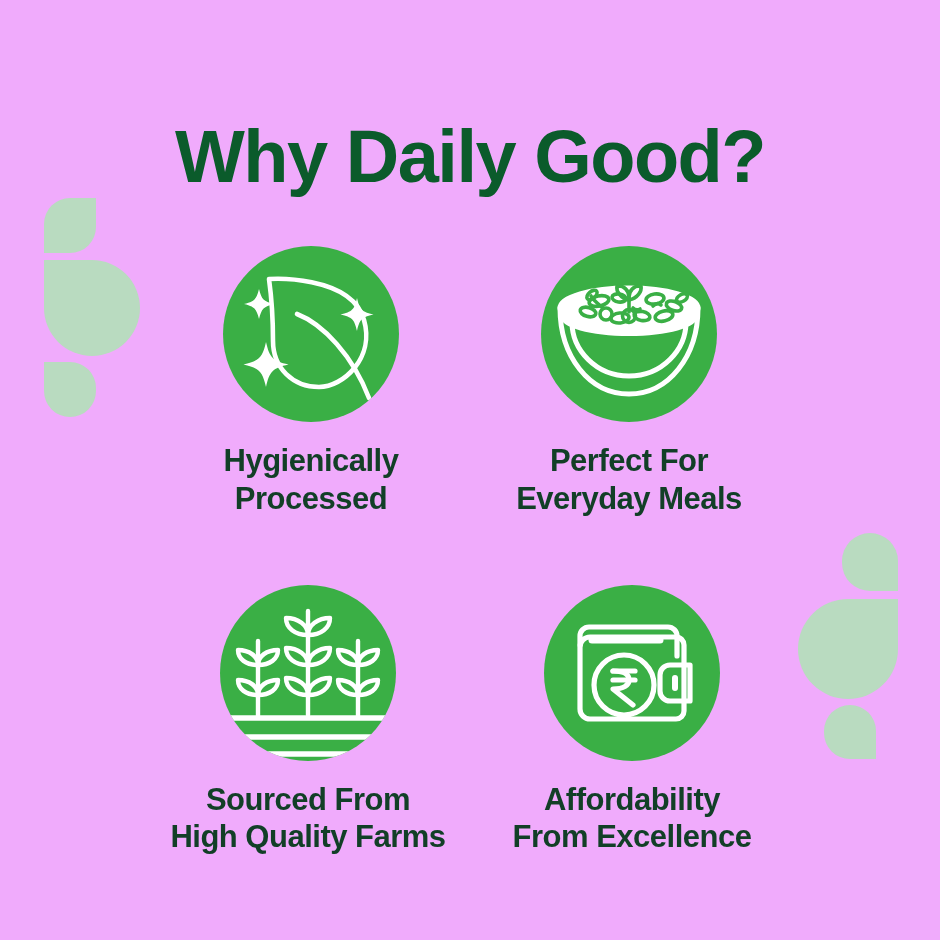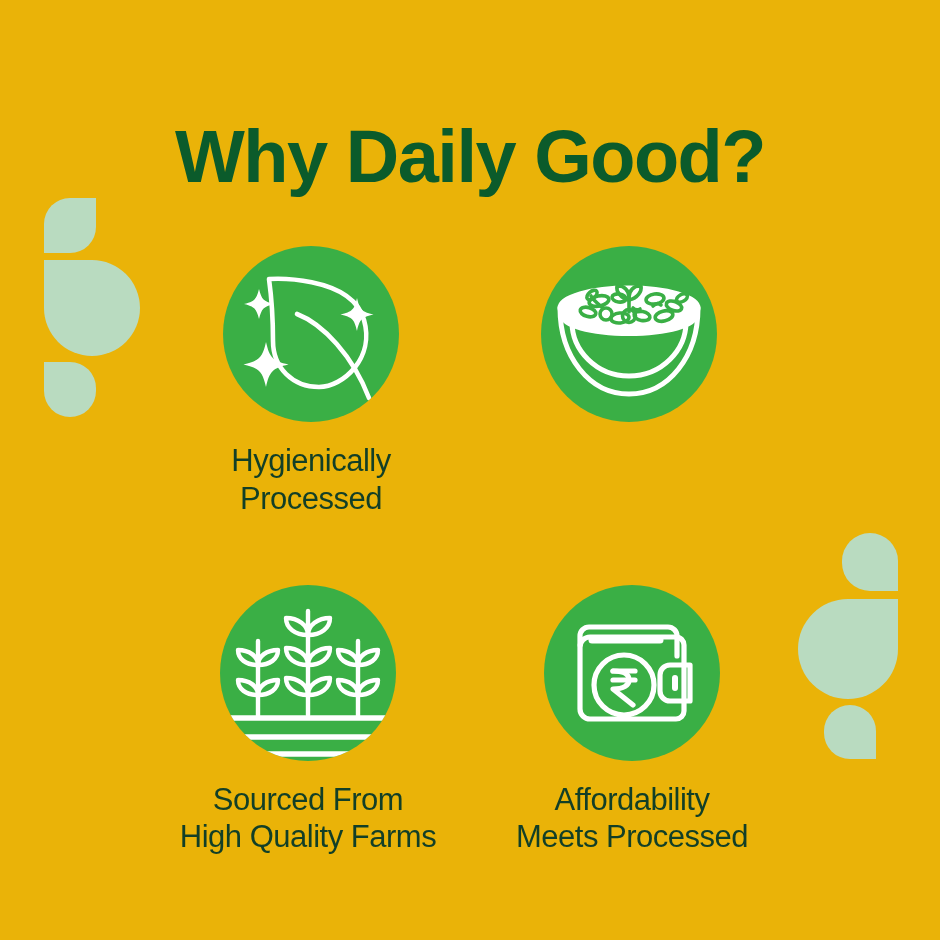--- a/index.html
+++ b/index.html
@@ -10,21 +10,21 @@
     width: 940px;
     height: 940px;
     background: #def7de;
     font-family: "Liberation Sans", sans-serif;
     overflow: hidden;
   }
   .canvas {
     position: relative;
     width: 940px;
     height: 940px;
-    background: #eab308;
+    background: #f0abfc;
     overflow: hidden;
   }
 
   
   .deco-cluster {
     position: absolute;
     pointer-events: none;
   }
   .deco-leaf {
     position: absolute;
@@ -120,21 +120,21 @@
     justify-content: center;
     overflow: hidden;
   }
   .icon-circle svg { display: block; }
 
   .feature-label {
     margin-top: 20px;
     text-align: center;
     font-size: 31px;
     line-height: 1.22;
-    font-weight: 400;
+    font-weight: 700;
     letter-spacing: -0.5px;
     color: #123f27;
     white-space: pre-line;
   }
 </style>
 </head>
 <body>
 
 <div class="canvas">
 
@@ -204,20 +204,22 @@
               <path d="M88 54 c -9 -2 -13 -9 -12 -14 c 7 -1 12 5 12 11"></path>
               <path d="M88 54 c 9 -2 13 -9 12 -14 c -7 -1 -12 5 -12 11"></path>
               <circle cx="88" cy="70" r="6.5"></circle>
 
               <path d="M62 62 c -6 -5 -10 -8 -12 -12"></path>
               <circle cx="65" cy="68" r="6"></circle>
               <ellipse cx="51" cy="49" rx="6" ry="3.5" transform="rotate(-40 51 49)"></ellipse>
             </g>
           </svg>
         </div>
+        <div class="feature-label">Perfect For
+Everyday Meals</div>
       </div>
     </div>
 
     <div class="feature-row row-2">
 
       <div class="feature">
         <div class="icon-circle">
           <svg width="176" height="176" viewBox="0 0 176 176">
             <g fill="none" stroke="#ffffff" stroke-width="4.4" stroke-linecap="round" stroke-linejoin="round">
 
@@ -268,17 +270,17 @@
               <path d="M131 93 v 10" stroke-width="6"></path>
 
               <circle cx="80" cy="100" r="30"></circle>
               <path d="M69 86 h 22"></path>
               <path d="M69 95 h 22"></path>
               <path d="M69 86 c 12 0 16 4 16 9 c 0 5 -5 9 -16 9 l 20 16"></path>
             </g>
           </svg>
         </div>
         <div class="feature-label">Affordability
-Meets Processed</div>
+From Excellence</div>
       </div>
     </div>
   </div>
 </div>
 
 </body></html>

